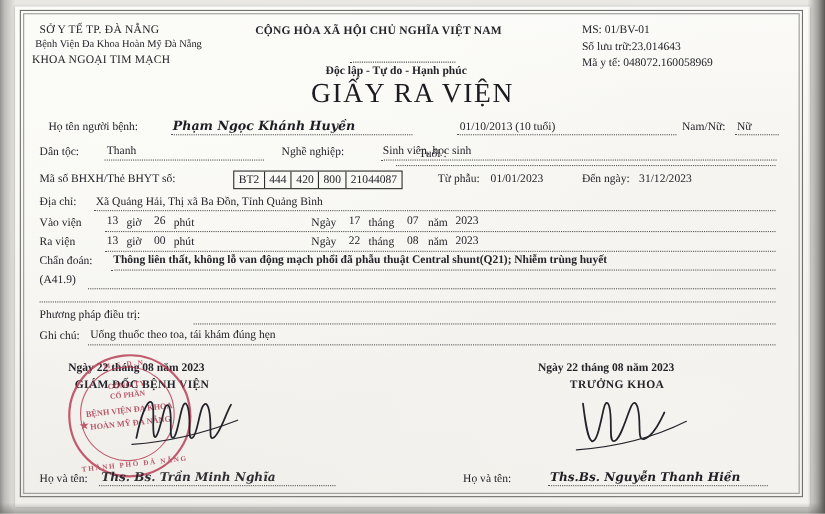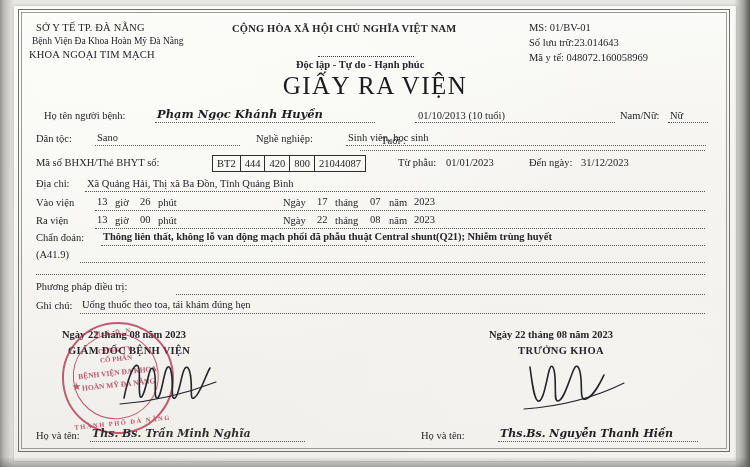--- a/index.html
+++ b/index.html
@@ -103,21 +103,21 @@
   <div class="txt lg hand" style="left:157px;top:107px;">Phạm Ngọc Khánh Huyền</div>
   <div class="dots" style="left:155px;top:122px;width:220px;"></div>
   <div class="txt md" style="left:381px;top:110px;margin-top:25px;">Tuổi :</div>
   <div class="txt md" style="left:418px;top:110px;">01/10/2013 (10 tuổi)</div>
   <div class="dots" style="left:415px;top:122px;width:200px;"></div>
   <div class="txt md" style="left:620px;top:110px;">Nam/Nữ:</div>
   <div class="txt md" style="left:670px;top:110px;">Nữ</div>
   <div class="dots" style="left:668px;top:122px;width:40px;"></div>
 
   <div class="txt md" style="left:36px;top:133px;">Dân tộc:</div>
-  <div class="txt md" style="left:97px;top:132px;">Sano</div>
+  <div class="txt md" style="left:97px;top:132px;">Thanh</div>
   <div class="dots" style="left:95px;top:145px;width:145px;"></div>
   <div class="txt md" style="left:256px;top:133px;">Nghề nghiệp:</div>
   <div class="txt md" style="left:348px;top:132px;">Sinh viên, học sinh</div>
   <div class="dots" style="left:346px;top:145px;width:360px;"></div>
 
   <div class="txt md" style="left:36px;top:157px;">Mã số BHXH/Thẻ BHYT số:</div>
   <div id="bhyt">
     <div>BT2</div>
     <div>444</div>
     <div>420</div>

